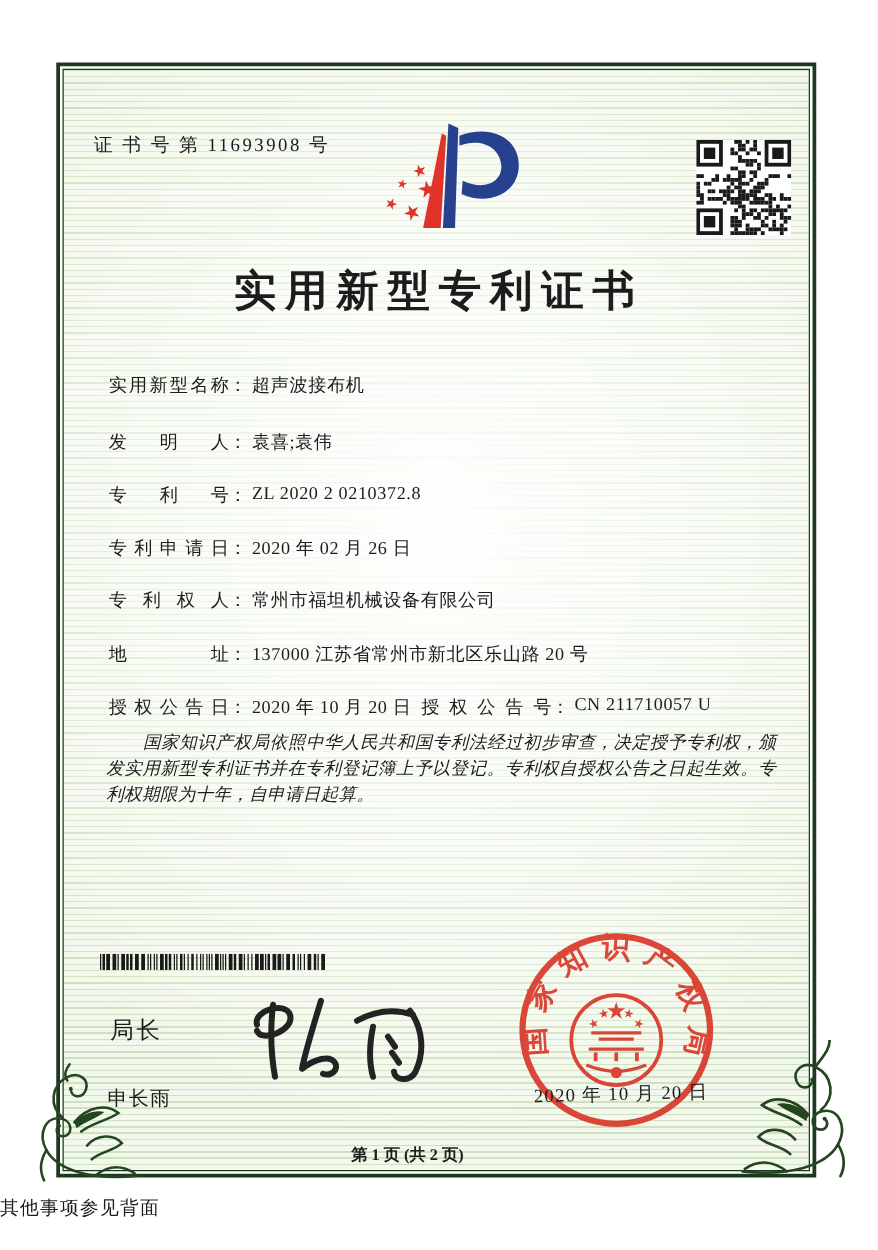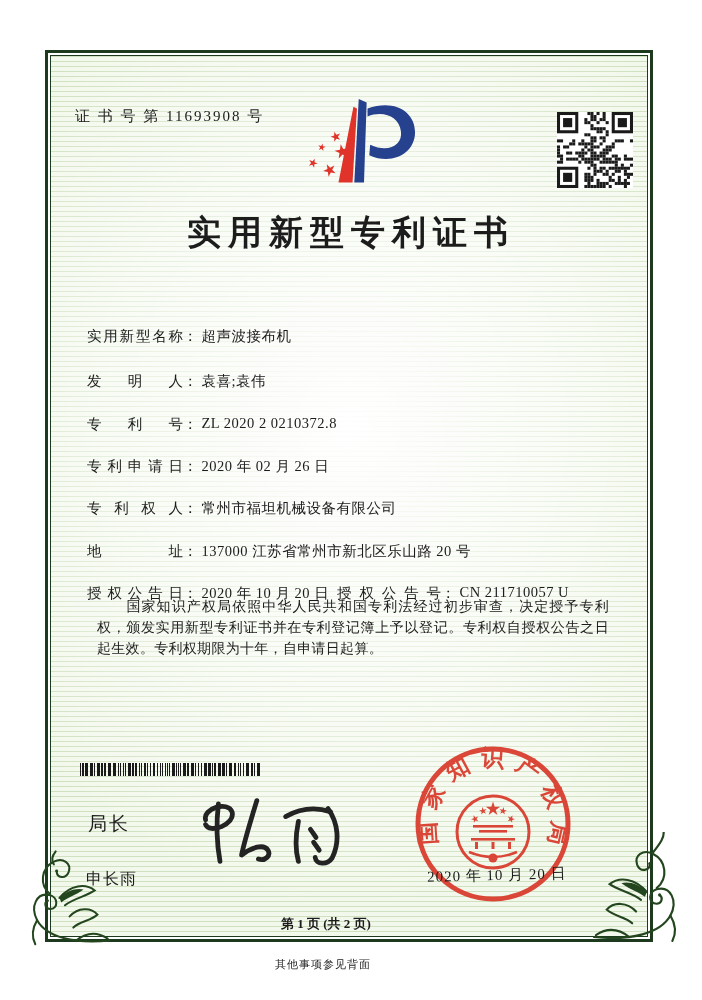--- a/index.html
+++ b/index.html
@@ -13,33 +13,33 @@
     position:absolute;left:50px;top:55px;width:596px;height:880px;
     border:1px solid #1d3a1f;
     box-shadow:0 0 0 2px #ffffff,0 0 0 5px #1d3a1f;
     background:
       radial-gradient(ellipse 72% 55% at 50% 42%, rgba(255,255,255,0.97) 0%, rgba(255,255,255,0.45) 62%, rgba(255,255,255,0) 100%),
       repeating-linear-gradient(180deg, rgba(148,186,118,0.38) 0 1px, rgba(255,255,255,0) 1px 5px),
       #f3f8ec;
   }
   .cert-no{left:75px;top:107px;font-size:15px;letter-spacing:2px;}
   .title{left:0;top:210px;width:702px;text-align:center;font-size:34px;font-weight:bold;letter-spacing:7px;}
-  .frow{position:absolute;left:87px;font-size:14.5px;white-space:nowrap;margin-top:28px;}
+  .frow{position:absolute;left:87px;font-size:14.5px;white-space:nowrap;}
   .flabel{display:inline-block;width:84px;text-align:justify;text-align-last:justify;vertical-align:top;}
   .fcolon{display:inline-block;vertical-align:top;}
   .fvalue{display:inline-block;margin-left:4px;vertical-align:top;letter-spacing:0.5px;}
   .pair2{position:absolute;left:250px;top:0;}
   .flabel2{display:inline-block;width:104px;text-align:justify;text-align-last:justify;vertical-align:top;}
   .paras{left:85px;top:585px;width:536px;font-size:14px;line-height:20.8px;text-align:justify;}
-  .paras p{margin:12px;text-indent:2.1em;letter-spacing:0.3px;}
+  .paras p{margin:0;text-indent:2.1em;letter-spacing:0.3px;font-style:italic;}
   .officer-role{left:88px;top:811px;font-size:19px;letter-spacing:2px;}
   .officer-name{left:86px;top:869px;font-size:16px;letter-spacing:1px;}
   .seal-date{left:427px;top:866px;font-size:15px;letter-spacing:1px;transform:rotate(-1.5deg);z-index:6;}
   .page-footer{left:281px;top:915px;font-size:13px;font-weight:bold;}
-  .back-note{left:0;top:957px;width:646px;text-align:center;font-size:11px;letter-spacing:1px;}
+  .back-note{left:0;top:957px;width:646px;font-size:15px;letter-spacing:1px;}
   .seal-svg{left:410px;top:741px;z-index:5;opacity:0.93;}
   .sig-svg{left:196px;top:788px;z-index:4;}
   svg{display:block;}
 </style>
 </head>
 <body>
 
 <svg width="0" height="0" style="position:absolute" aria-hidden="true">
   <defs>
     <path id="star" d="M0,-1 L0.2245,-0.309 L0.9511,-0.309 L0.3633,0.118 L0.5878,0.809 L0,0.382 L-0.5878,0.809 L-0.3633,0.118 L-0.9511,-0.309 L-0.2245,-0.309 Z"></path>

